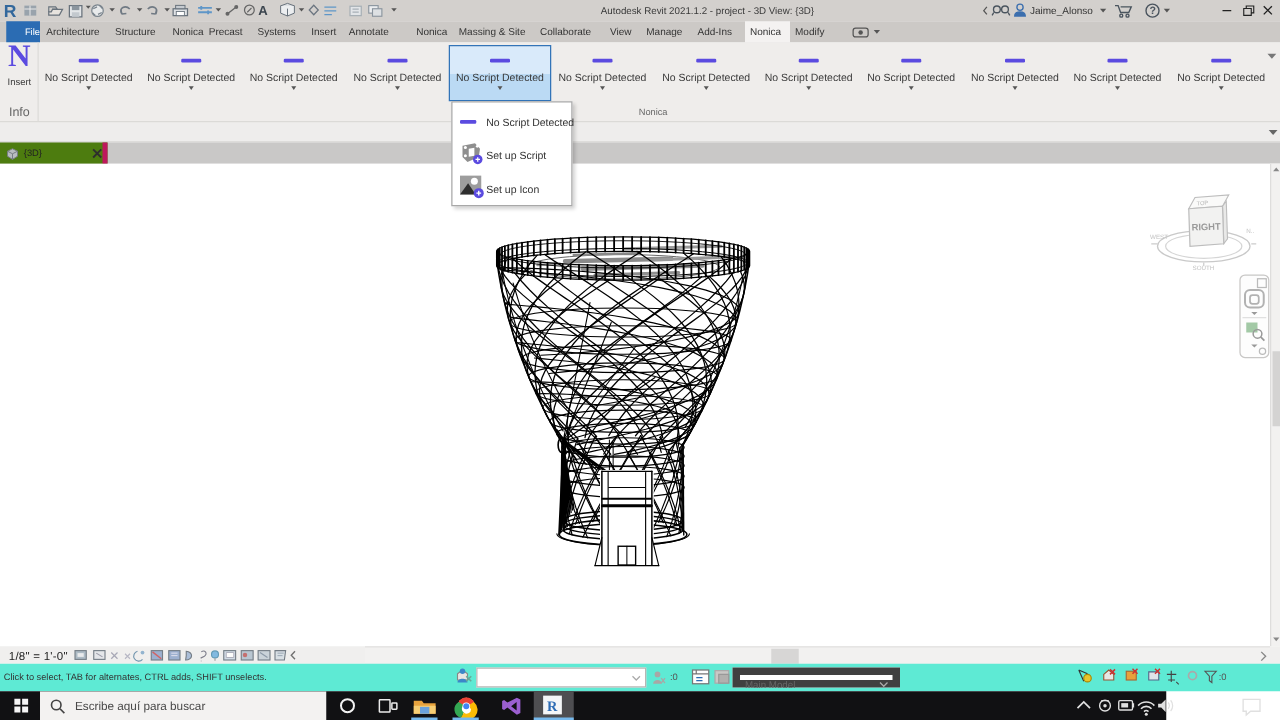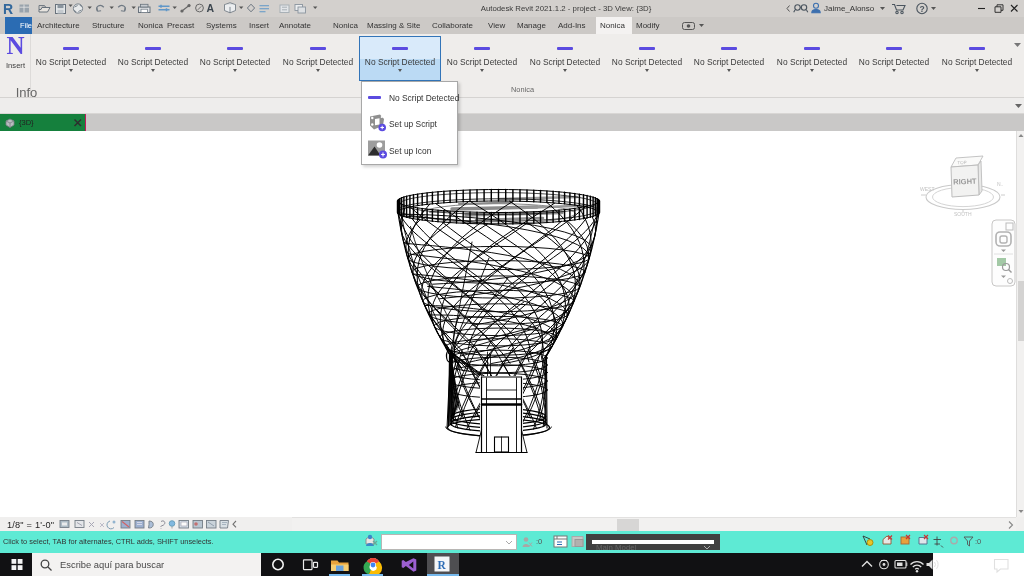--- a/index.html
+++ b/index.html
@@ -114,21 +114,21 @@
     <span class="tabt" style="left:636px">Modify</span>
     <svg width="40" height="17" style="position:absolute;left:680px;top:0">
       <rect x="2.5" y="5.5" width="12" height="7" rx="2" fill="none" stroke="#555"></rect>
       <circle cx="8.5" cy="9" r="1.8" fill="#555"></circle>
       <path d="M19,7 l2.5,3 2.5,-3 z" fill="#555"></path>
     </svg>
   </div>
 <div id="ribbon">
     <div style="position:absolute;left:30px;top:0;width:1px;height:63px;background:#dddbd9"></div>
     <div style="position:absolute;left:0;top:1px;width:31px;text-align:center"><span style="font-family:'Liberation Serif',serif;font-weight:bold;font-size:25px;line-height:21px;color:#5b4be0">N</span><div style="font-size:7.6px;color:#3c3c3c;margin-top:3px">Insert</div></div>
-    <div style="position:absolute;left:11px;top:51px;width:31px;text-align:center;font-size:13px;color:#666">Info</div>
+    <div style="position:absolute;left:0px;top:51px;width:31px;text-align:center;font-size:10px;color:#666">Info</div>
     <div style="position:absolute;left:511px;top:51px;font-size:7.4px;color:#666">Nonica</div>
     <div class="rbtn" style="left:30px">
       <div style="width:16px;height:2.6px;background:#5b4be0;border-radius:1px;margin:11px auto 0"></div>
       <div class="rlabel">No Script Detected</div>
       <div class="darr"></div>
     </div>
     <div class="rbtn" style="left:112px">
       <div style="width:16px;height:2.6px;background:#5b4be0;border-radius:1px;margin:11px auto 0"></div>
       <div class="rlabel">No Script Detected</div>
       <div class="darr"></div>
@@ -186,21 +186,21 @@
     <svg width="12" height="10" style="position:absolute;left:1012px;top:6px">
       <path d="M2,3 l3.5,4 3.5,-4 z" fill="#777"></path>
     </svg>
   </div>
 <div id="optbar">
     <svg width="12" height="12" style="position:absolute;left:1013px;top:2px">
       <path d="M2,4 l3.5,4 3.5,-4 z" fill="#666"></path>
     </svg>
   </div>
 <div id="vtabs">
-<div style="position:absolute;left:0;top:0;width:86px;height:17px;background:#15803d;border-right:1px solid #be185d">
+<div style="position:absolute;left:0;top:0;width:86px;height:17px;background:#4d7c0f;border-right:4px solid #be185d">
 <svg width="12" height="12" style="position:absolute;left:4px;top:3px">
         <path d="M2,4 L6,2 L10,4 L10,8 L6,10.5 L2,8 Z" fill="#b9bdc0" stroke="#787e84" stroke-width="0.8"></path>
         <path d="M2,4 L6,6 L10,4 M6,6 L6,10.5" fill="none" stroke="#787e84" stroke-width="0.8"></path>
       </svg>
 <span style="position:absolute;left:19px;top:3.5px;font-size:7.5px;color:#222">{3D}</span>
 <svg width="10" height="10" style="position:absolute;left:73px;top:4px">
         <path d="M1.5,1.5 L8,8 M8,1.5 L1.5,8" stroke="#2e2e2e" stroke-width="1.5"></path>
       </svg>
 </div>
   </div>

